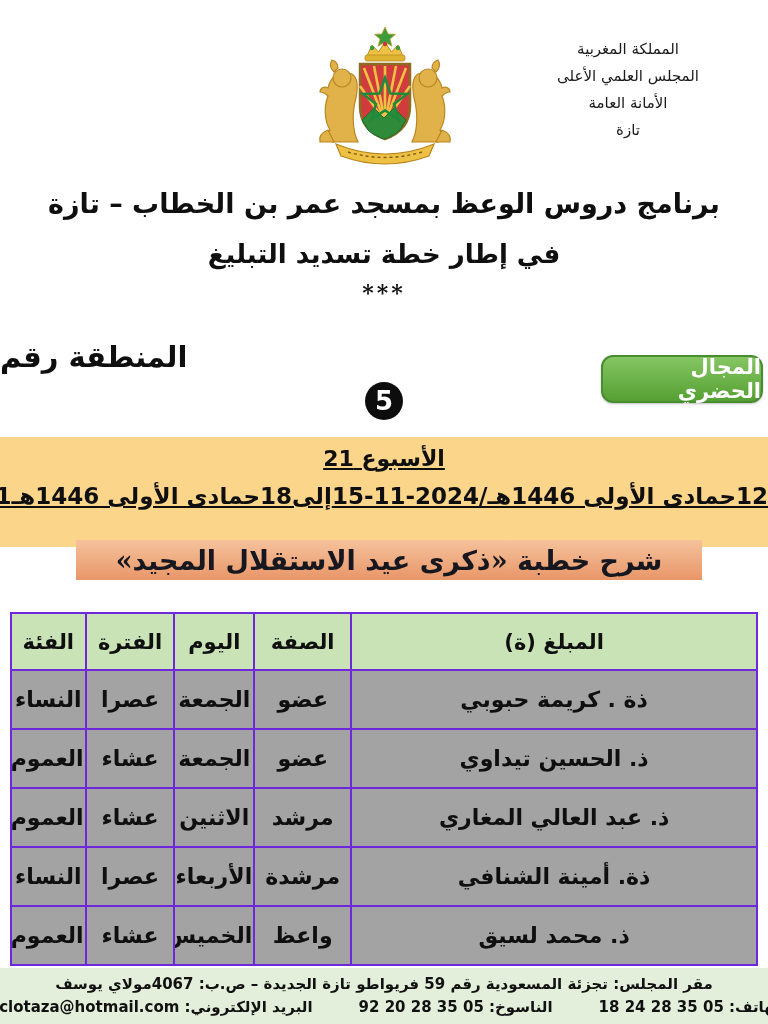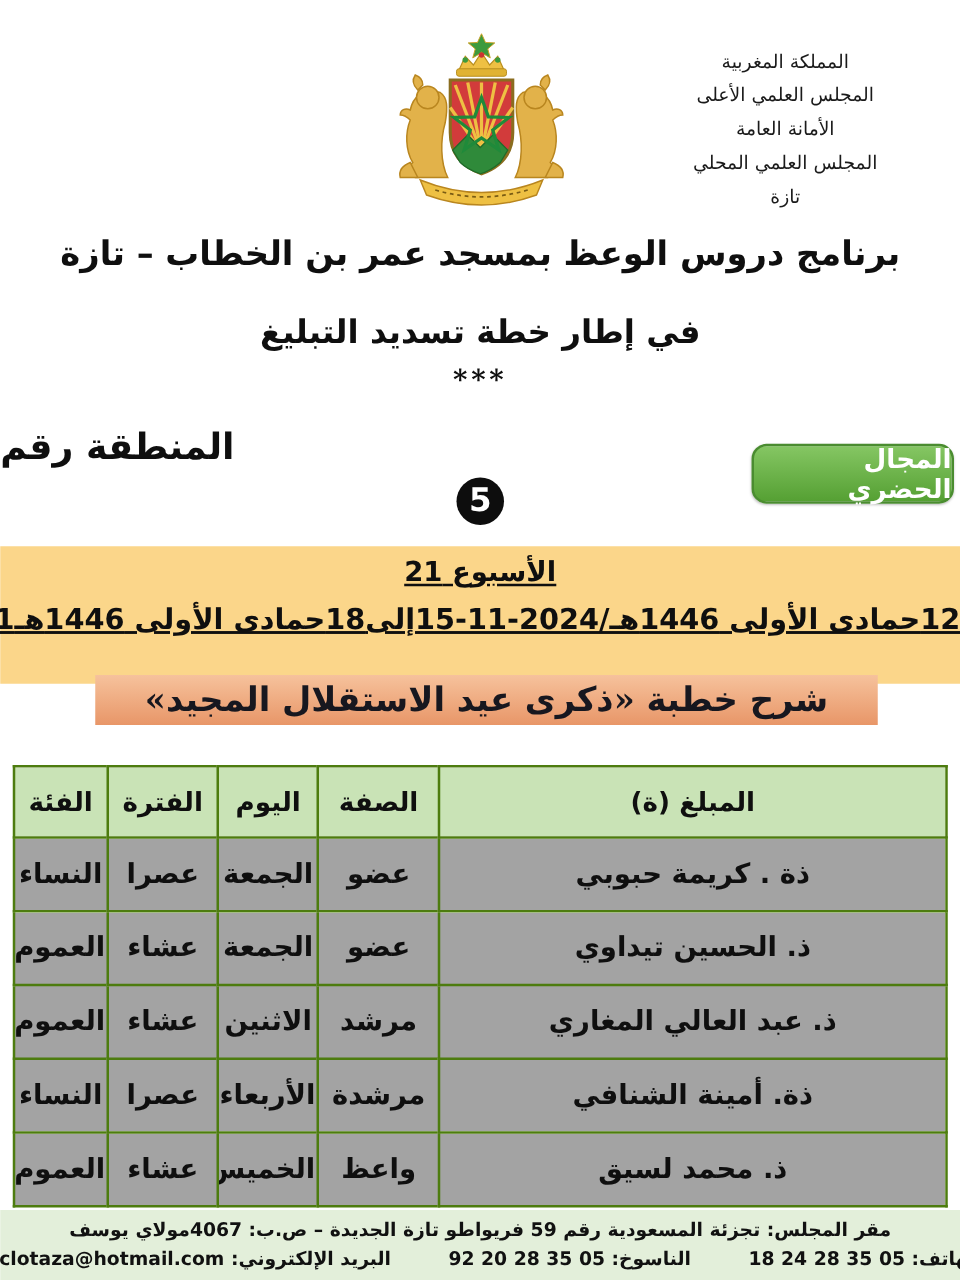--- a/index.html
+++ b/index.html
@@ -8,21 +8,21 @@
     font-family:"DejaVu Sans","Liberation Sans",sans-serif;
     color:#0f0f0f;overflow:hidden;direction:rtl;
   }
   
   .emblem-wrap{position:absolute;top:26px;left:308px;width:154px;height:142px;}
   .institution{position:absolute;top:36px;right:55px;width:170px;text-align:center;
     font-size:15px;font-weight:500;line-height:27px;color:#1a1a1a;}
   
   .title-block{position:absolute;top:188px;right:0;left:0;text-align:center;}
   .title-1{font-size:27px;font-weight:800;letter-spacing:.2px;}
-  .title-2{font-size:26px;font-weight:800;margin-top:32px;}
+  .title-2{font-size:26px;font-weight:800;margin-top:20px;}
   .stars{font-size:22px;font-weight:700;margin-top:10px;letter-spacing:3px;font-family:"DejaVu Serif","Liberation Serif",serif;}
   .zone-block{position:absolute;top:340px;right:0;left:0;text-align:left;}
   .zone-label{font-size:29px;font-weight:800;}
   .zone-circle{width:38px;height:38px;border-radius:50%;background:#0d0d0d;color:#ffffff;
     margin:8px auto 0 auto;display:flex;align-items:center;justify-content:center;
     font-size:26px;font-weight:800;direction:ltr;}
   
   .badge{position:absolute;top:355px;left:auto;right:5px;width:158px;height:44px;
     background:linear-gradient(#85c663,#55a033);border:2px solid #4a8c30;border-radius:12px;
     display:flex;align-items:center;justify-content:center;
@@ -34,21 +34,21 @@
   .date-line{font-size:23px;font-weight:800;margin-top:12px;text-decoration:underline;white-space:nowrap;}
   .date-line span{text-decoration:underline;}
   
   .sermon-banner{position:absolute;top:540px;right:66px;width:626px;height:40px;
     background:linear-gradient(#f6c29c,#e89668);display:flex;align-items:center;justify-content:center;
     font-size:27px;font-weight:600;color:#17171f;
     font-family:"DejaVu Serif","DejaVu Sans","Liberation Serif",serif;}
   
   .schedule-table{position:absolute;top:612px;right:10px;width:748px;border-collapse:collapse;
     table-layout:fixed;}
-  .schedule-table th,.schedule-table td{border:2px solid #4d7c0f;text-align:center;
+  .schedule-table th,.schedule-table td{border:2px solid #6d28d9;text-align:center;
     vertical-align:middle;font-weight:800;overflow:hidden;}
   .schedule-table th{background:#c9e3b6;height:53px;font-size:21px;}
   .schedule-table td{background:#a3a3a3;height:55px;font-size:22px;}
   .col-name{width:54.4%;}
   .col-role{width:13%;}
   .col-day{width:10.7%;}
   .col-period{width:11.9%;}
   .col-cat{width:10%;}
   
   .footer{position:absolute;top:968px;left:0;right:0;bottom:0;background:#e3efda;
@@ -106,21 +106,20 @@
 
       <path d="M28 118 q49 20 98 0 l-5 12 q-44 16 -88 0 z" fill="#eec043" stroke="#b9861f" stroke-width="1.2"></path>
       <path d="M40 126 q37 11 74 0" fill="none" stroke="#7a5c14" stroke-width="1.4" stroke-dasharray="3 3"></path>
     </svg>
   </div>
 
   <div class="institution">
     <div>المملكة المغربية</div>
     <div>المجلس العلمي الأعلى</div>
     <div>الأمانة العامة</div>
-    <div>المجلس العلمي المحلي</div>
     <div>تازة</div>
   </div>
 
   <div class="title-block">
     <div class="title-1">برنامج دروس الوعظ بمسجد عمر بن الخطاب – تازة</div>
     <div class="title-2">في إطار خطة تسديد التبليغ</div>
     <div class="stars">***</div>
   </div>
 
   <div class="zone-block">

